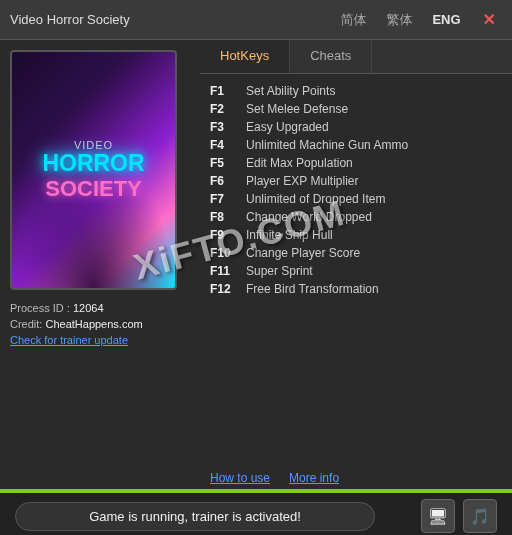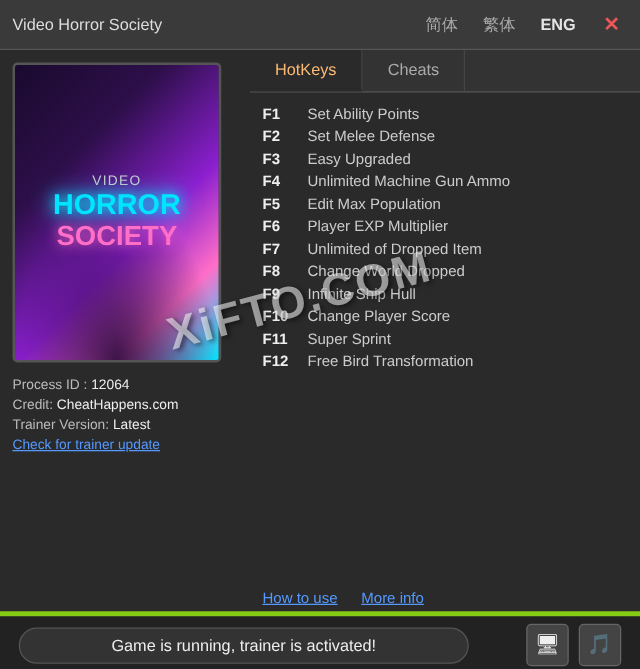--- a/index.html
+++ b/index.html
@@ -289,24 +289,20 @@
     <div id="process-info">
       <div>
         <span class="label">Process ID :</span>
         <span class="value">12064</span>
       </div>
       <div style="margin-top:4px;">
         <span class="label">Credit:</span>
         <span class="value">CheatHappens.com</span>
       </div>
       <div style="margin-top:4px;">
-        <span class="label">Trainer Version:</span>
-        <span class="value">Latest</span>
-      </div>
-      <div style="margin-top:4px;">
         <a>Check for trainer update</a>
       </div>
     </div>
   </div>
 
   <div id="right-panel">
 
     <div id="tabs">
       <div class="tab active">
         <span>HotKeys</span>

